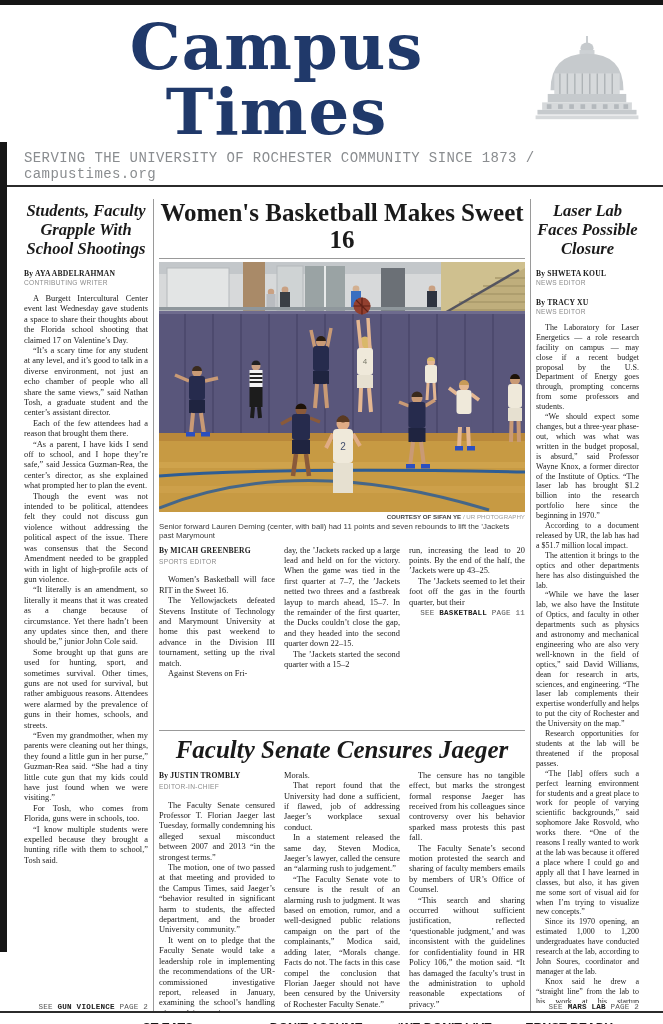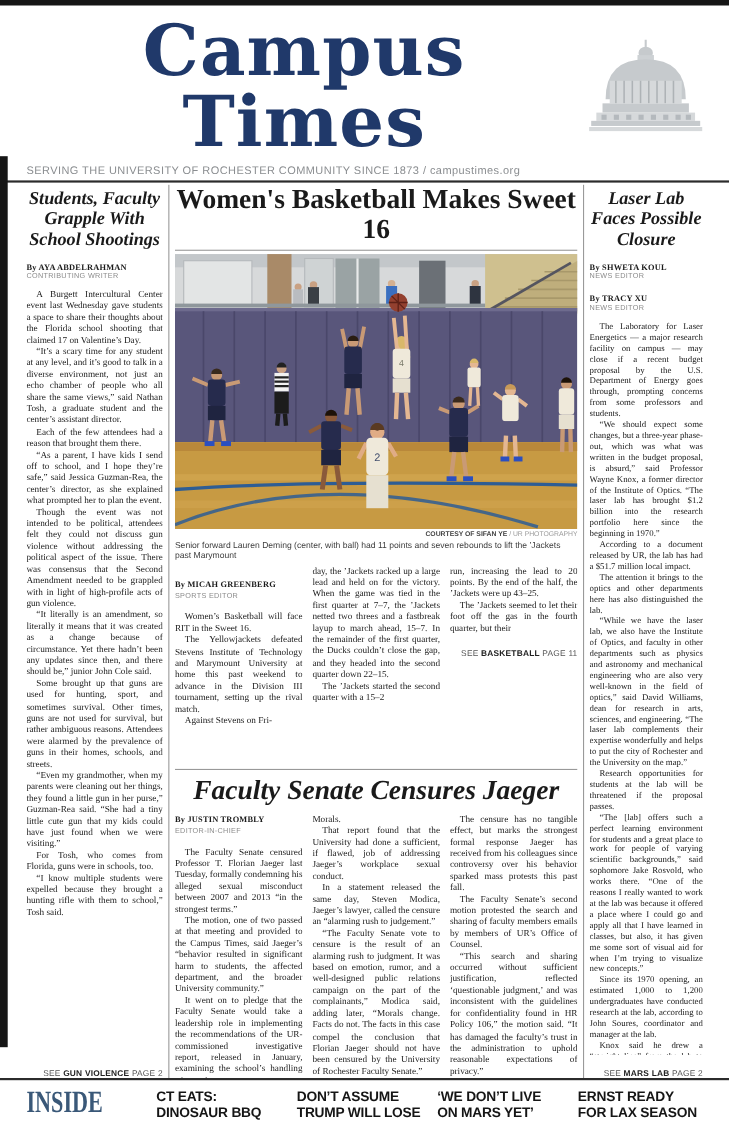--- a/index.html
+++ b/index.html
@@ -10,41 +10,41 @@
 
   
   .masthead{padding:14px 24px 0 24px;}
   .issue-line{font-family:"Liberation Sans",sans-serif;font-size:9px;letter-spacing:.3px;}
   .issue-line .date{font-weight:bold;color:#222;}
   .issue-line .issue{color:#8e8e8e;font-weight:normal;}
   .title-row{display:flex;align-items:center;justify-content:space-between;margin-top:0;}
   .nameplate{margin:0;font-family:"DejaVu Serif","Liberation Serif",serif;font-weight:bold;
              font-size:64px;line-height:1.02;color:#20396a;letter-spacing:1px;flex:1;text-align:center;}
   .dome{width:104px;height:86px;flex:0 0 auto;margin-left:6px;}
-  .tagline{font-family:Liberation Sans, sans-serif;font-size:10px;color:#8a8d90;
+  .tagline{font-family:Liberation Mono, monospace;font-size:14px;color:#8a8d90;
            letter-spacing:.4px;margin-top:5px;}
   .rule-heavy{border-top:2px solid #2b2b2b;margin:3px 0 0 0;}
 
   
   .main{display:grid;grid-template-columns:124px 1px 366px 1px 1fr;column-gap:5px;
-        padding:2px 24px 0 24px;height:812px;overflow:hidden;}
+        padding:12px 24px 0 24px;height:812px;overflow:hidden;}
   .vsep{background:#9a9a9a;width:1px;height:100%;}
 
   
   .side-headline{font-size:16.5px;font-weight:bold;font-style:italic;text-align:center;
                  line-height:1.18;margin:2px 0 6px 0;}
   .byline{margin:4px 0 8px 0;}
   .by-name{display:block;font-size:7.6px;font-weight:bold;letter-spacing:.2px;}
   .by-title{display:block;font-family:"Liberation Sans",sans-serif;font-size:6.6px;color:#8b8b8b;
             letter-spacing:.3px;margin-top:1px;}
   .body-text{font-size:8.4px;line-height:10.4px;text-align:justify;overflow:hidden;}
   .para{margin:0;text-indent:9px;}
   .cont .para:first-child{text-indent:0;}
-  .see-line{font-family:Liberation Sans, sans-serif;font-size:7.6px;color:#555;
-            text-align:right;margin-top:12px;letter-spacing:.2px;}
+  .see-line{font-family:Liberation Mono, monospace;font-size:7.6px;color:#555;
+            text-align:right;margin-top:0;letter-spacing:.2px;}
   .see-line .ref{font-weight:bold;color:#222;}
 
   .col-left,.col-right{display:flex;flex-direction:column;height:100%;overflow:hidden;}
   .col-left .body-text{flex:1;}
   .col-right .body-text{flex:1;font-size:8px;line-height:9.9px;}
 
   
   .col-center{overflow:hidden;}
   .main-headline{font-size:25px;font-weight:bold;margin:0 0 3px 0;text-align:center;
                  line-height:1.1;border-bottom:1px solid #999;padding-bottom:4px;}
@@ -317,21 +317,21 @@
               <path d="M-3.5 41 L-4 62 M3.5 41 L4 62" stroke="#c99a75" stroke-width="4" fill="none"></path>
             </g>
           </g>
         </svg>
 
         <div class="credit"><b>COURTESY OF SIFAN YE</b><span> / UR PHOTOGRAPHY</span></div>
         <div class="caption">Senior forward Lauren Deming (center, with ball) had 11 points and seven rebounds to lift the ’Jackets past Marymount</div>
 
         <div class="cols bb-cols">
           <div class="body-text">
-            <div class="byline" style="margin-top:12px">
+            <div class="byline" style="margin-top:0">
               <span class="by-name">By MICAH GREENBERG</span>
               <span class="by-title">SPORTS EDITOR</span>
             </div>
             <div>
                 <p class="para">Women’s Basketball will face RIT in the Sweet 16.</p>
                 <p class="para">The Yellowjackets defeated Stevens Institute of Technology and Marymount University at home this past weekend to advance in the Division III tournament, setting up the rival match.</p>
                 <p class="para">Against Stevens on Fri-</p>
               </div>
           </div>
           <div class="body-text cont">
@@ -388,21 +388,21 @@
       <h2 class="side-headline">Laser Lab Faces Possible Closure</h2>
       <div class="byline">
         <span class="by-name">By SHWETA KOUL</span>
         <span class="by-title">NEWS EDITOR</span>
       </div>
       <div class="byline">
         <span class="by-name">By TRACY XU</span>
         <span class="by-title">NEWS EDITOR</span>
       </div>
       <div class="body-text">
-          <p class="para">The Laboratory for Laser Energetics — a major research facility on campus — may close if a recent budget proposal by the U.S. Department of Energy goes through, prompting concerns from some professors and students.</p>
+          <p class="para">The Laboratory for Laser Energetics — a role research facility on campus — may close if a recent budget proposal by the U.S. Department of Energy goes through, prompting concerns from some professors and students.</p>
           <p class="para">“We should expect some changes, but a three-year phase-out, which was what was written in the budget proposal, is absurd,” said Professor Wayne Knox, a former director of the Institute of Optics. “The laser lab has brought $1.2 billion into the research portfolio here since the beginning in 1970.”</p>
           <p class="para">According to a document released by UR, the lab has had a $51.7 million local impact.</p>
           <p class="para">The attention it brings to the optics and other departments here has also distinguished the lab.</p>
           <p class="para">“While we have the laser lab, we also have the Institute of Optics, and faculty in other departments such as physics and astronomy and mechanical engineering who are also very well-known in the field of optics,” said David Williams, dean for research in arts, sciences, and engineering. “The laser lab complements their expertise wonderfully and helps to put the city of Rochester and the University on the map.”</p>
           <p class="para">Research opportunities for students at the lab will be threatened if the proposal passes.</p>
           <p class="para">“The [lab] offers such a perfect learning environment for students and a great place to work for people of varying scientific backgrounds,” said sophomore Jake Rosvold, who works there. “One of the reasons I really wanted to work at the lab was because it offered a place where I could go and apply all that I have learned in classes, but also, it has given me some sort of visual aid for when I’m trying to visualize new concepts.”</p>
           <p class="para">Since its 1970 opening, an estimated 1,000 to 1,200 undergraduates have conducted research at the lab, according to John Soures, coordinator and manager at the lab.</p>
           <p class="para">Knox said he drew a “straight line” from the lab to his work at his startup company.</p>
         </div>
       <div class="see-line">

